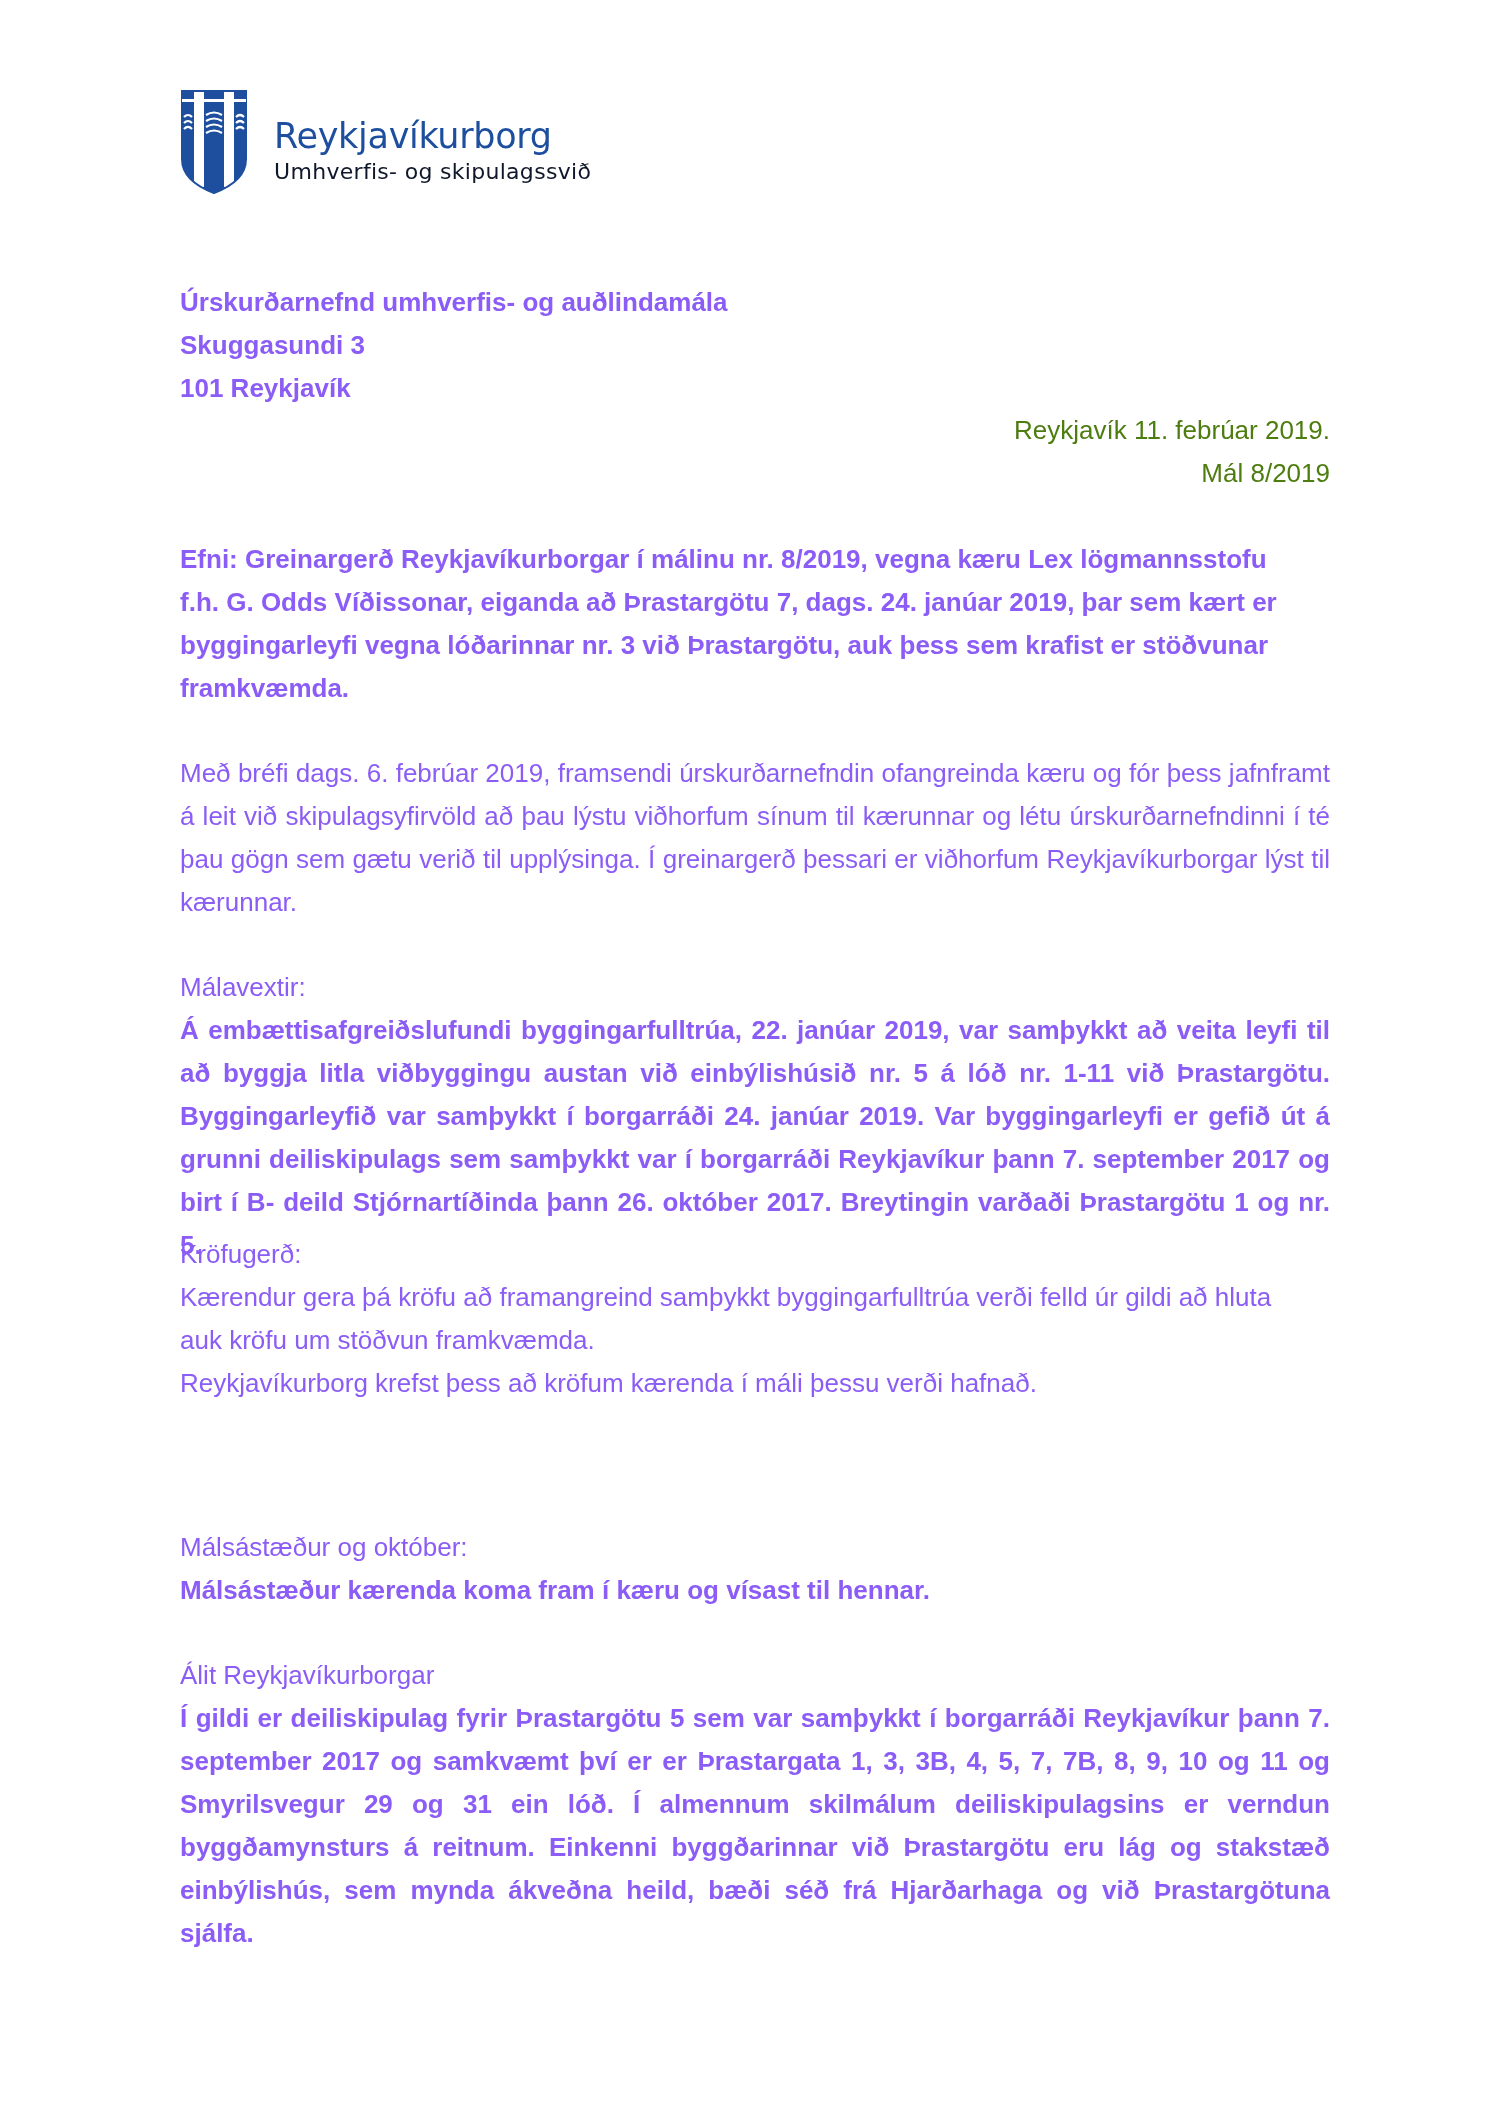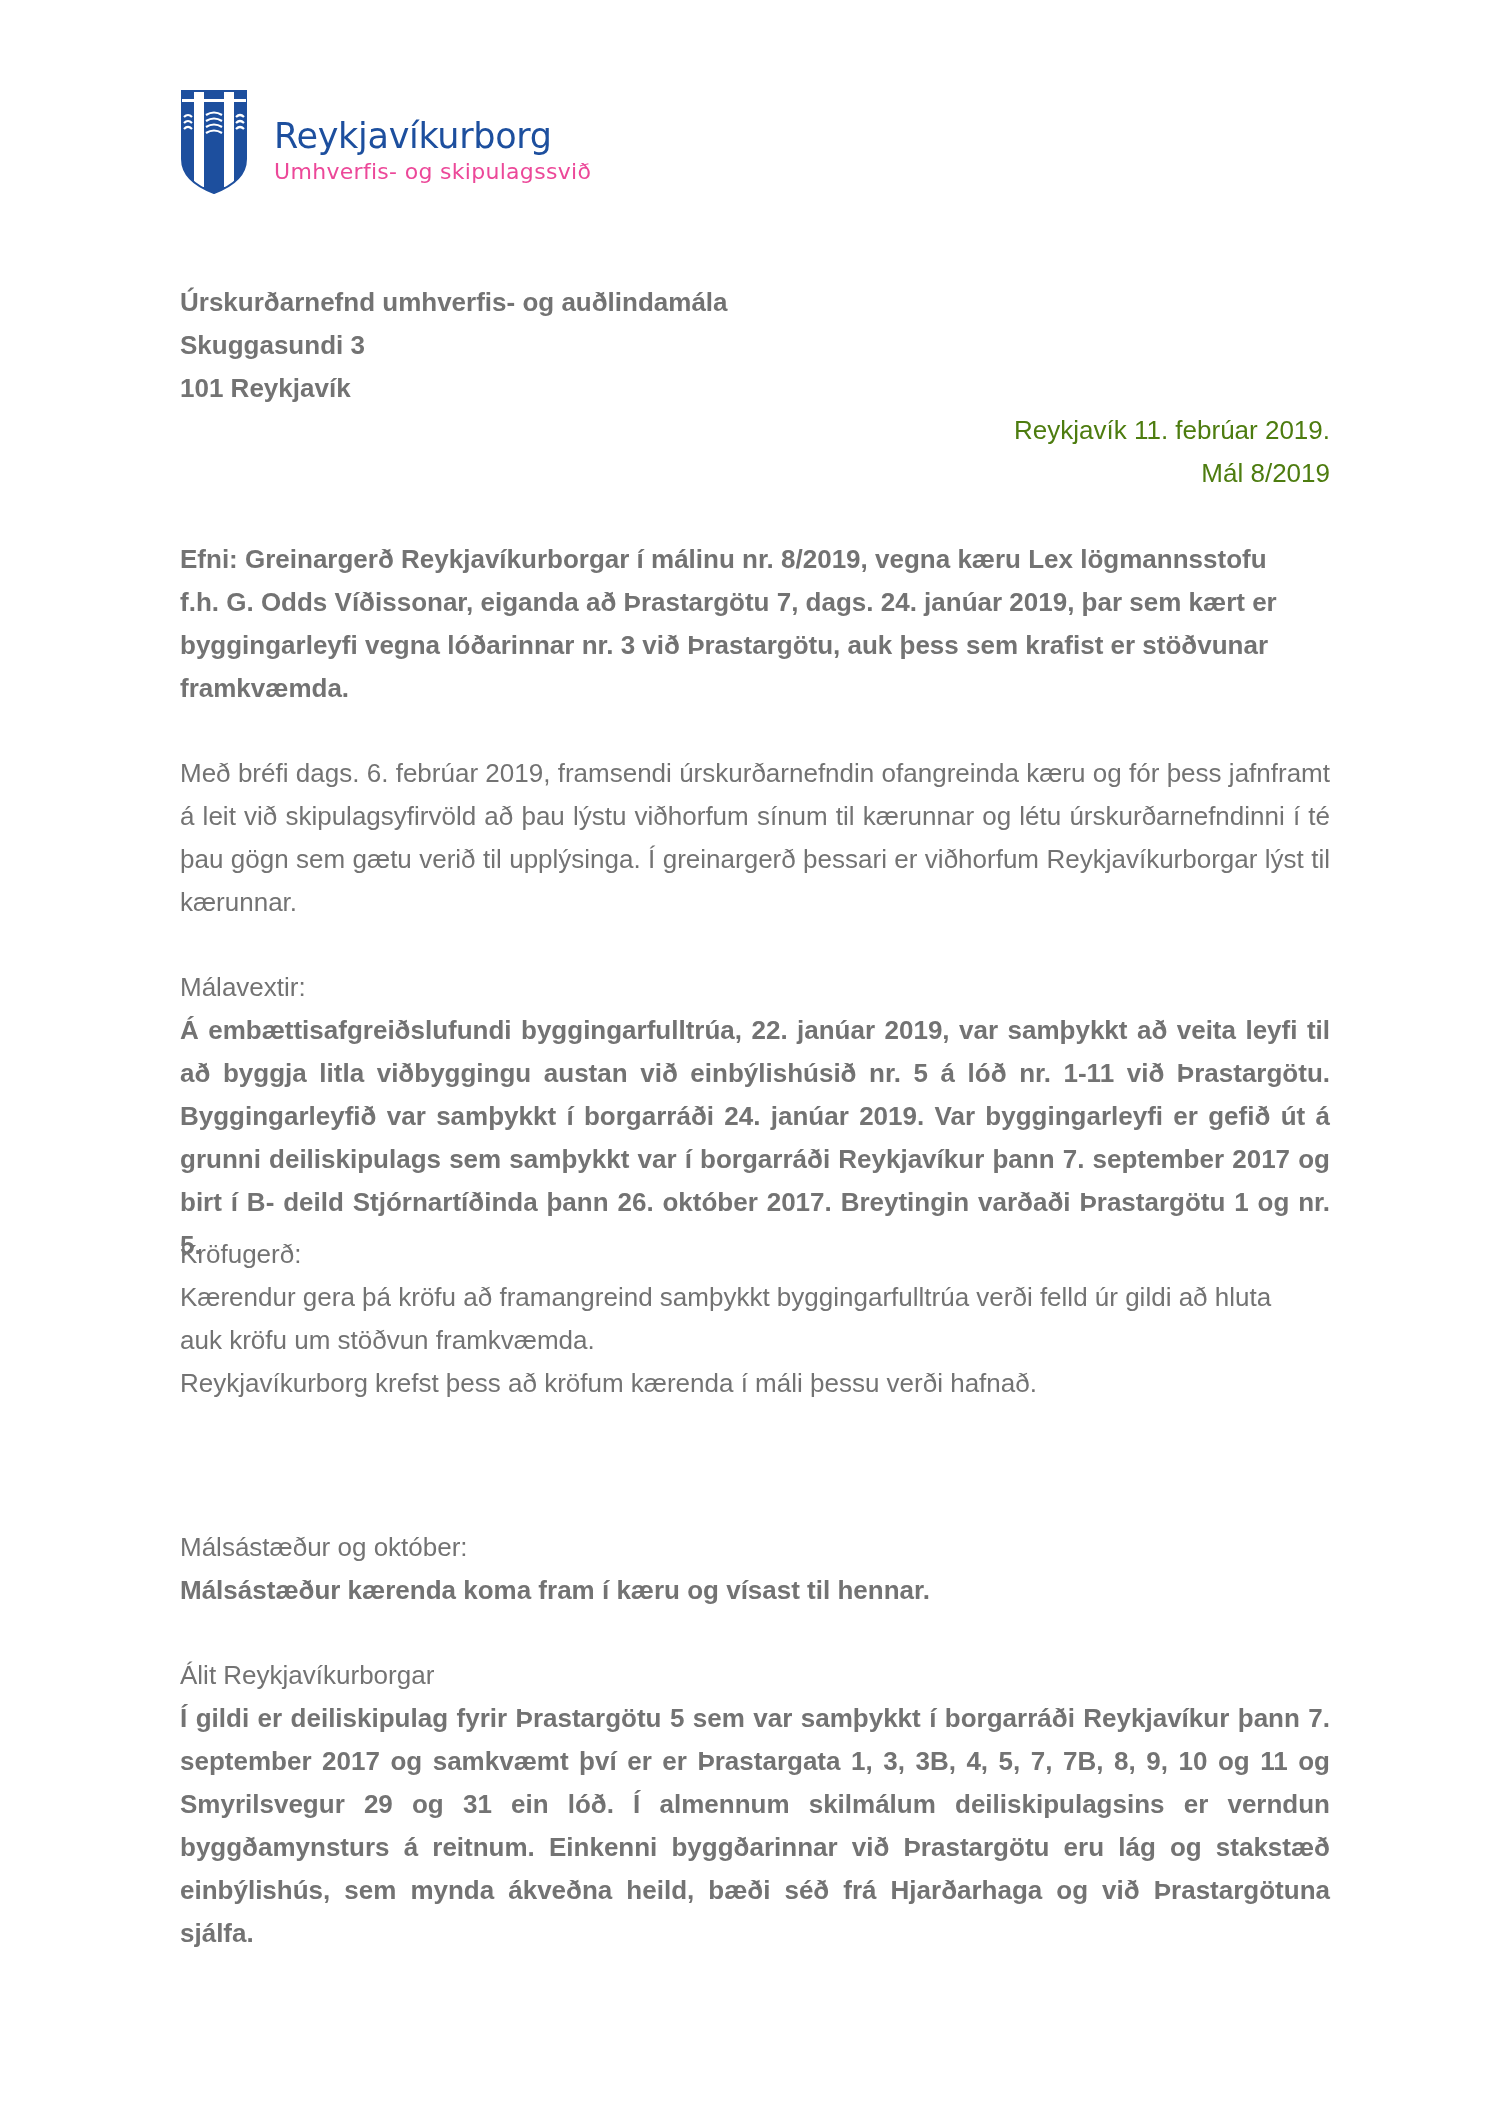--- a/index.html
+++ b/index.html
@@ -44,33 +44,33 @@
     .logo-name {
       font-size: 35px;
       line-height: 38px;
       letter-spacing: -0.3px;
       color: #1d4f9e;
     }
     .logo-dept {
       font-size: 22px;
       line-height: 28px;
       margin-top: 3px;
-      color: #ec4899;
+      color: #0f172a;
       letter-spacing: 0.3px;
     }
 
     
     .text {
       position: absolute;
       left: 180px;
       width: 1150px;
       font-family: "Liberation Sans", sans-serif;
       font-size: 26px;
       line-height: 43px;
-      color: #737373;
+      color: #8b5cf6;
     }
     .bold { font-weight: bold; }
     .justify { text-align: justify; text-align-last: left; }
 
     .addr { top: 281px; }
     .addr div { height: 43px; }
 
     .dateblock {
       position: absolute;
       right: 170px;

